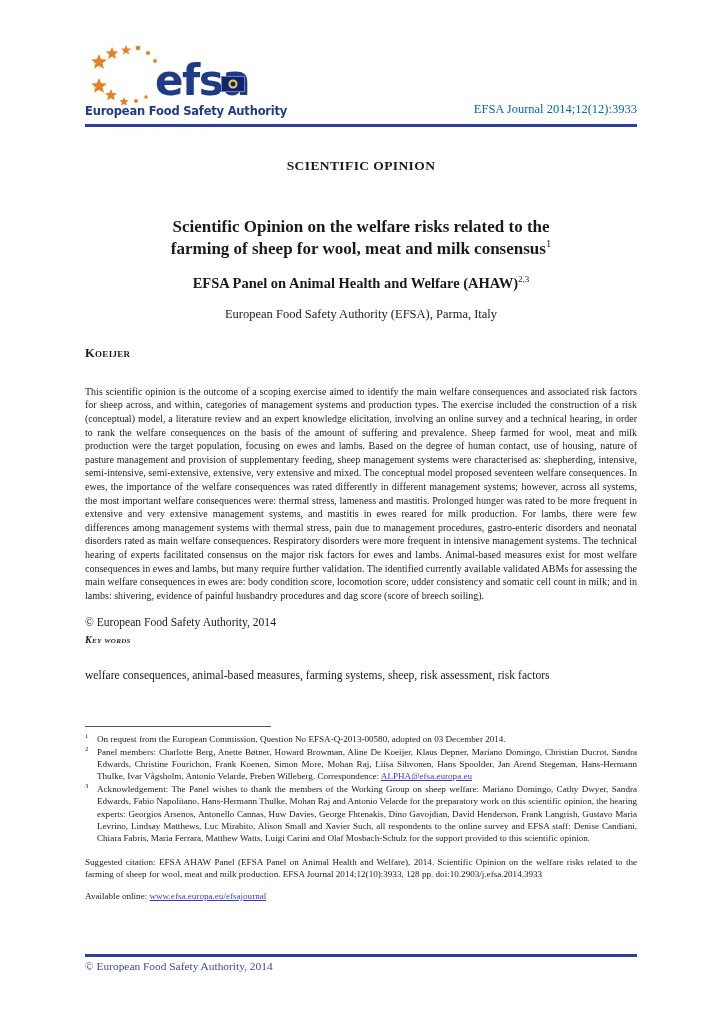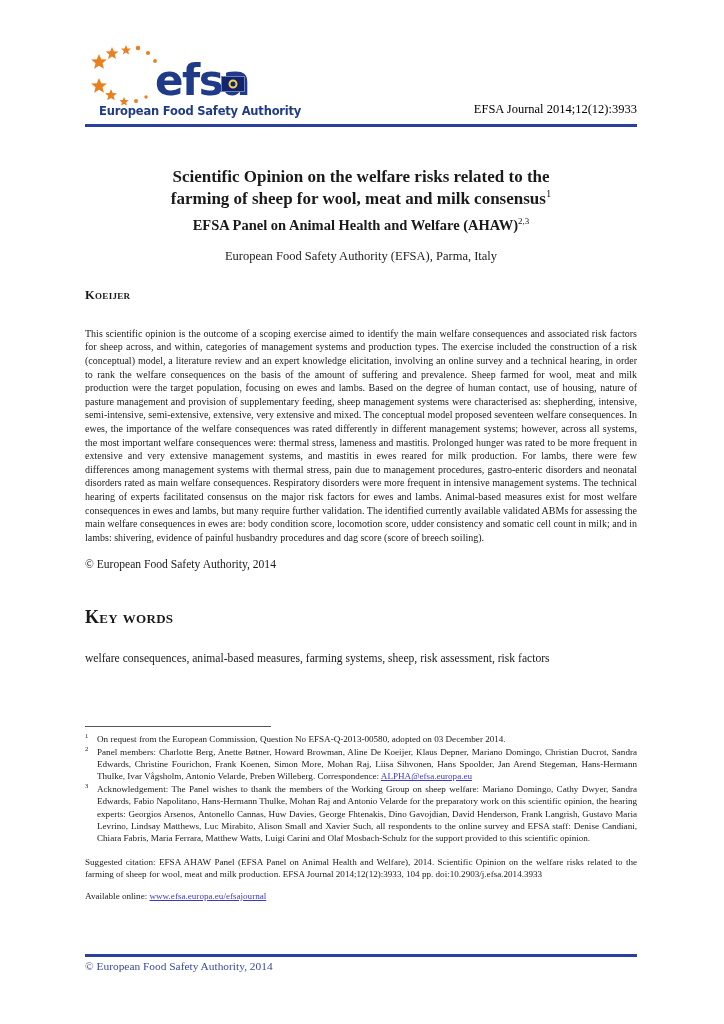--- a/index.html
+++ b/index.html
@@ -74,35 +74,35 @@
     top: 50%;
     transform: translate(-50%, -50%);
     width: 9px;
     height: 9px;
     border-radius: 50%;
     border: 2px solid #f2d24a;
     box-sizing: border-box;
   }
   .logo-tagline {
     position: absolute;
-    left: 14px;
+    left: 0px;
     top: 62px;
     font-family: "DejaVu Sans", sans-serif;
     font-size: 11.5px;
     font-weight: 600;
     color: #1f3b87;
     letter-spacing: -0.2px;
     white-space: nowrap;
   }
   .journal-ref {
     position: absolute;
     right: 0;
     top: 60px;
     font-size: 12.5px;
-    color: #000000;
+    color: #0369a1;
     white-space: nowrap;
   }
   .header-rule {
     position: absolute;
     left: 85px;
     top: 124px;
     width: 552px;
     height: 3px;
     background: #2b3f9e;
   }
@@ -119,28 +119,28 @@
     font-size: 13.5px;
     font-weight: bold;
     letter-spacing: 0.4px;
     margin-top: 22px;
   }
   .doc-title {
     text-align: center;
     font-size: 17px;
     font-weight: bold;
     line-height: 1.32;
-    margin-top: 30px;
+    margin-top: 42px;
     padding: 0 12px;
   }
   .doc-panel {
     text-align: center;
     font-size: 14.5px;
     font-weight: bold;
-    margin-top: 6px;
+    margin-top: 14px;
   }
   .doc-affil {
     text-align: center;
     font-size: 12.5px;
     margin-top: 15px;
   }
   sup {
     font-size: 0.62em;
     vertical-align: super;
     line-height: 0;
@@ -160,25 +160,26 @@
     line-height: 1.36;
     text-align: justify;
     margin-top: 24px;
     hyphens: none;
   }
   .copyright-line {
     font-size: 11.6px;
     margin-top: 14px;
   }
   .keywords-head {
-    font-size: 18px;
+    font-size: 10px;
     font-weight: bold;
     font-variant: small-caps;
     letter-spacing: 0.3px;
-    margin-top: 36px;
+    margin-top: 5px;
+    font-style: italic;
   }
   .keywords-body {
     font-size: 11.6px;
     margin-top: 24px;
   }
 
   
   .footnotes {
     position: absolute;
     left: 85px;
@@ -272,20 +273,21 @@
       <div class="logo-tagline">European Food Safety Authority</div>
     </div>
 
     <div class="journal-ref">EFSA Journal 2014;12(12):3933</div>
   </div>
 
   <div class="header-rule"></div>
 
   <div class="content">
 
+    <div class="doc-type">SCIENTIFIC OPINION</div>
 
     <div class="doc-title">
       <span>Scientific Opinion on the welfare risks related to the</span><br>
       <span>farming of sheep for wool, meat and milk consensus</span><sup>1</sup>
     </div>
 
     <div class="doc-panel">
       <span>EFSA Panel on Animal Health and Welfare (AHAW)</span><sup>2,3</sup>
     </div>
 
@@ -308,21 +310,21 @@
     </div>
 
     <div class="fn">
       <span class="marker">2</span><span>Panel members: Charlotte Berg, Anette Bøtner, Howard Browman, Aline De Koeijer, Klaus Depner, Mariano Domingo, Christian Ducrot, Sandra Edwards, Christine Fourichon, Frank Koenen, Simon More, Mohan Raj, Liisa Sihvonen, Hans Spoolder, Jan Arend Stegeman, Hans-Hermann Thulke, Ivar Vågsholm, Antonio Velarde, Preben Willeberg. Correspondence: </span><a class="link" href="#">ALPHA@efsa.europa.eu</a>
     </div>
 
     <div class="fn">
       <span class="marker">3</span><span>Acknowledgement: The Panel wishes to thank the members of the Working Group on sheep welfare: Mariano Domingo, Cathy Dwyer, Sandra Edwards, Fabio Napolitano, Hans-Hermann Thulke, Mohan Raj and Antonio Velarde for the preparatory work on this scientific opinion, the hearing experts: Georgios Arsenos, Antonello Cannas, Huw Davies, George Fhtenakis, Dino Gavojdian, David Henderson, Frank Langrish, Gustavo Maria Levrino, Lindsay Matthews, Luc Mirabito, Alison Small and Xavier Such, all respondents to the online survey and EFSA staff: Denise Candiani, Chiara Fabris, Maria Ferrara, Matthew Watts, Luigi Carini and Olaf Mosbach-Schulz for the support provided to this scientific opinion.</span>
     </div>
 
-    <div class="fn-block">Suggested citation: EFSA AHAW Panel (EFSA Panel on Animal Health and Welfare), 2014. Scientific Opinion on the welfare risks related to the farming of sheep for wool, meat and milk production. EFSA Journal 2014;12(12):3933, 104 pp. doi:10.2903/j.efsa.2014.3933</div>
+    <div class="fn-block">Suggested citation: EFSA AHAW Panel (EFSA Panel on Animal Health and Welfare), 2014. Scientific Opinion on the welfare risks related to the farming of sheep for wool, meat and milk production. EFSA Journal 2014;12(10):3933, 128 pp. doi:10.2903/j.efsa.2014.3933</div>
 
     <div class="fn-avail">
       <span>Available online: </span><a class="link" href="#">www.efsa.europa.eu/efsajournal</a>
     </div>
   </div>
 
   <div class="footer-rule"></div>
   <div class="footer-text">© European Food Safety Authority, 2014</div>
 
 </div>

